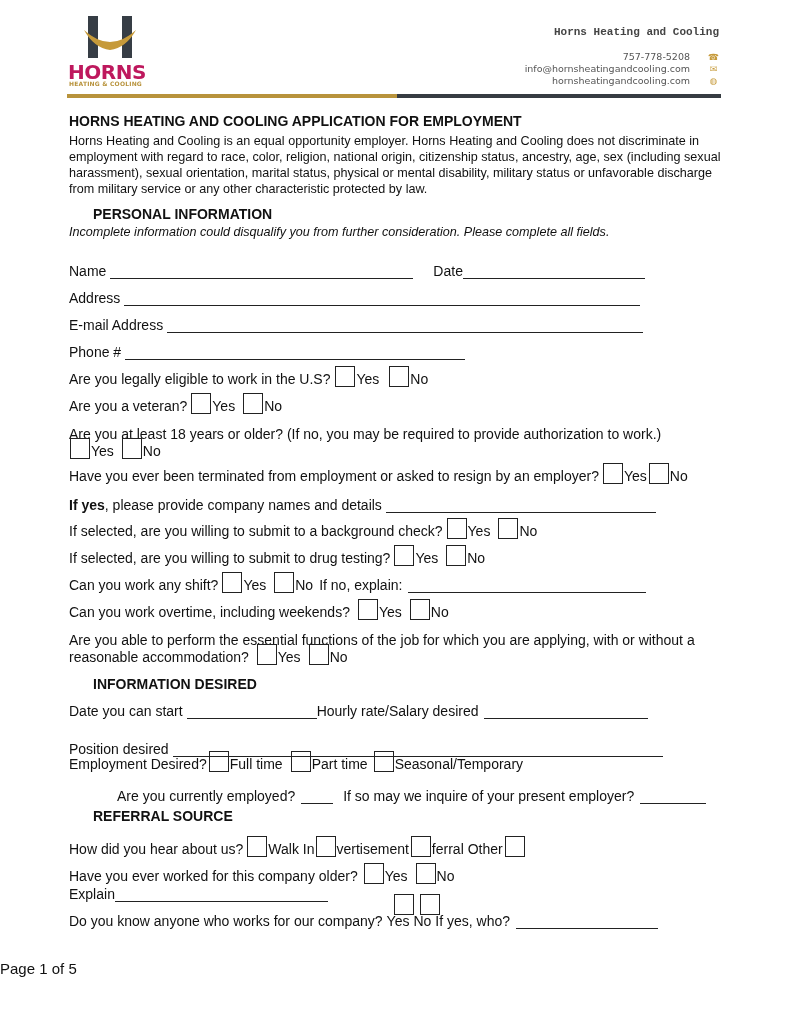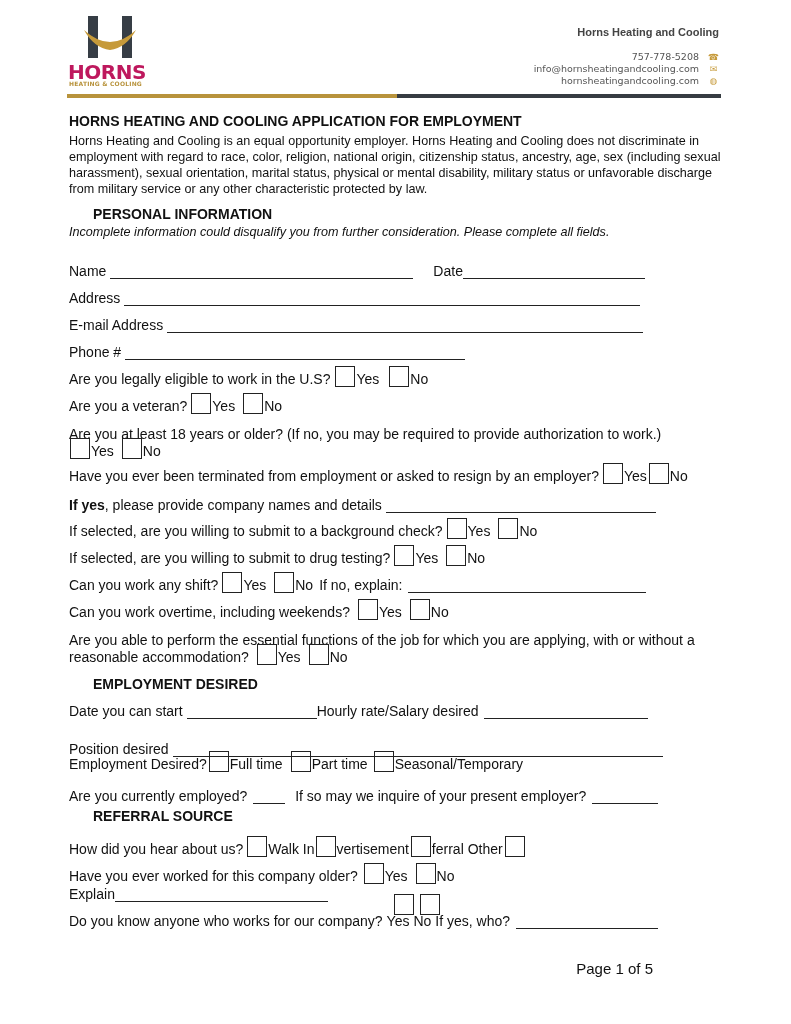--- a/index.html
+++ b/index.html
@@ -5,37 +5,37 @@
   html, body { margin: 0; padding: 0; background: #ffffff; }
   body { width: 791px; height: 1024px; position: relative; overflow: hidden;
          font-family: "Liberation Sans", sans-serif; color: #111; }
   .abs { position: absolute; }
   
   .logo { left: 68px; top: 14px; width: 90px; height: 75px; }
   .logo-word { left: 68px; top: 60px; font-family: "DejaVu Sans", sans-serif; font-weight: bold;
                font-size: 20px; color: #be185d; letter-spacing: -0.5px; }
   .logo-sub { left: 69px; top: 80px; font-family: "DejaVu Sans", sans-serif; font-weight: bold;
               font-size: 6px; color: #b8933c; letter-spacing: 0.2px; }
-  .co-name { right: 72px; top: 26px; font-family: Liberation Sans, sans-serif; font-weight: bold;
+  .co-name { right: 72px; top: 26px; font-family: Liberation Mono, monospace; font-weight: bold;
              font-size: 11px; color: #444; }
   .contact { right: 72px; font-family: "DejaVu Sans", sans-serif; font-size: 9.5px; color: #555;
-             display: flex; align-items: center; gap: 9px; white-space: nowrap; }
+             display: flex; align-items: center; gap: 18px; white-space: nowrap; }
   .contact .ic { color: #c69a3a; font-size: 9px; width: 11px; text-align: center; }
   .bar-gold { left: 67px; top: 94px; width: 330px; height: 4px; background: #b8933c; }
   .bar-dark { left: 397px; top: 94px; width: 324px; height: 4px; background: #363c42; }
   
   .h1 { left: 69px; top: 113px; font-weight: bold; font-size: 14px; }
   .para { left: 69px; top: 133px; width: 660px; font-size: 12.6px; line-height: 16px; }
   .h2 { font-weight: bold; font-size: 14px; left: 69px; padding-left: 24px; }
   .ital { left: 69px; top: 225px; font-style: italic; font-size: 12.6px; }
   .row { left: 69px; font-size: 14px; white-space: nowrap; display: flex; align-items: flex-end; }
   .line { display: inline-block; border-bottom: 1px solid #222; height: 14px; }
   .cb { display: inline-block; width: 20px; height: 21px; border: 1px solid #222; box-sizing: border-box;
         vertical-align: bottom; margin: 0 1px; }
-  .footer { left: 0; width: 653px; top: 960px; text-align: right; font-size: 15px; }
+  .footer { left: 0; width: 653px; top: 960px; text-align: left; font-size: 15px; }
 </style>
 </head>
 <body>
 
 <div class="abs logo">
   <svg width="70" height="50" viewBox="0 0 70 50" style="position:absolute;left:14px;top:0;">
     <rect x="6" y="2" width="10" height="42" fill="#363d45"></rect>
     <rect x="40" y="2" width="10" height="42" fill="#363d45"></rect>
     <path d="M2 16 Q28 40 54 16 Q44 34 28 36 Q12 34 2 16Z" fill="#c69a3a"></path>
   </svg>
@@ -153,41 +153,41 @@
   <span>Are you able to perform the essential functions of the job for which you are applying, with or without a</span>
 </div>
 <div class="abs row" style="top:644px;">
   <span>reasonable accommodation?</span>
   <span class="cb" style="margin-left:8px;"></span>
   <span>Yes</span>
   <span class="cb" style="margin-left:8px;"></span>
   <span>No</span>
 </div>
 
-<div class="abs h2" style="top:676px;">EMPLOYMENT DESIRED</div>
+<div class="abs h2" style="top:676px;">INFORMATION DESIRED</div>
 <div class="abs row" style="top:703px;">
   <span>Date you can start</span>
   <span class="line" style="width:130px;margin-left:4px;"></span>
   <span>Hourly rate/Salary desired</span>
   <span class="line" style="width:164px;margin-left:6px;"></span>
 </div>
 <div class="abs row" style="top:708px;margin-top:33px;">
   <span>Position desired</span>
   <span class="line" style="width:490px;margin-left:4px;"></span>
 </div>
 <div class="abs row" style="top:751px;">
   <span>Employment Desired?</span>
   <span class="cb" style="margin-left:2px;"></span>
   <span>Full time</span>
   <span class="cb" style="margin-left:8px;"></span>
   <span>Part time</span>
   <span class="cb" style="margin-left:6px;"></span>
   <span>Seasonal/Temporary</span>
 </div>
-<div class="abs row" style="top:788px;">
+<div class="abs row" style="top:788px;margin-left:48px;">
   <span>Are you currently employed?</span>
   <span class="line" style="width:32px;margin-left:6px;"></span>
   <span style="margin-left:10px;">If so may we inquire of your present employer?</span>
   <span class="line" style="width:66px;margin-left:6px;"></span>
 </div>
 
 <div class="abs h2" style="top:808px;text-align:center;">REFERRAL SOURCE</div>
 <div class="abs row" style="top:836px;">
   <span>How did you hear about us?</span>
   <span class="cb" style="margin-left:4px;"></span>

